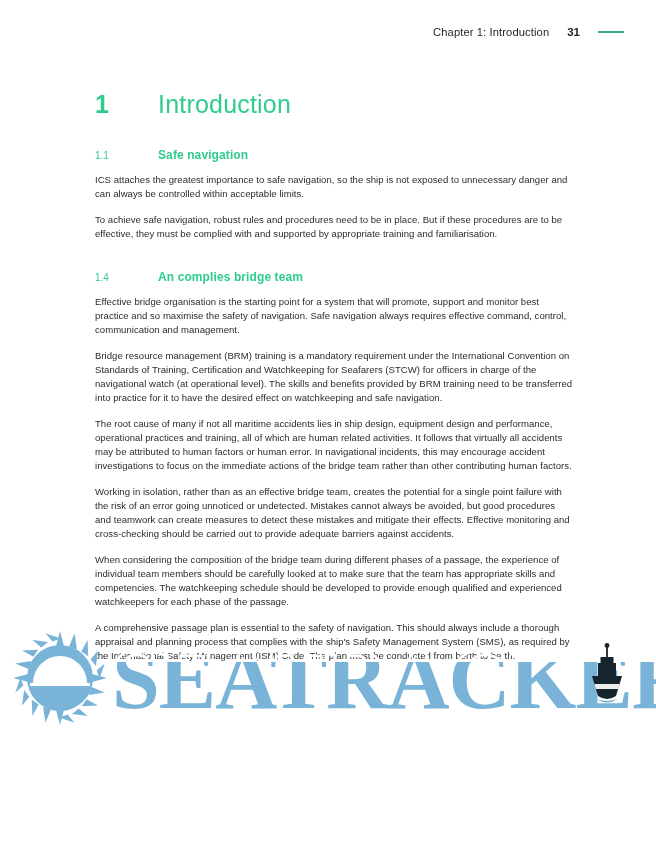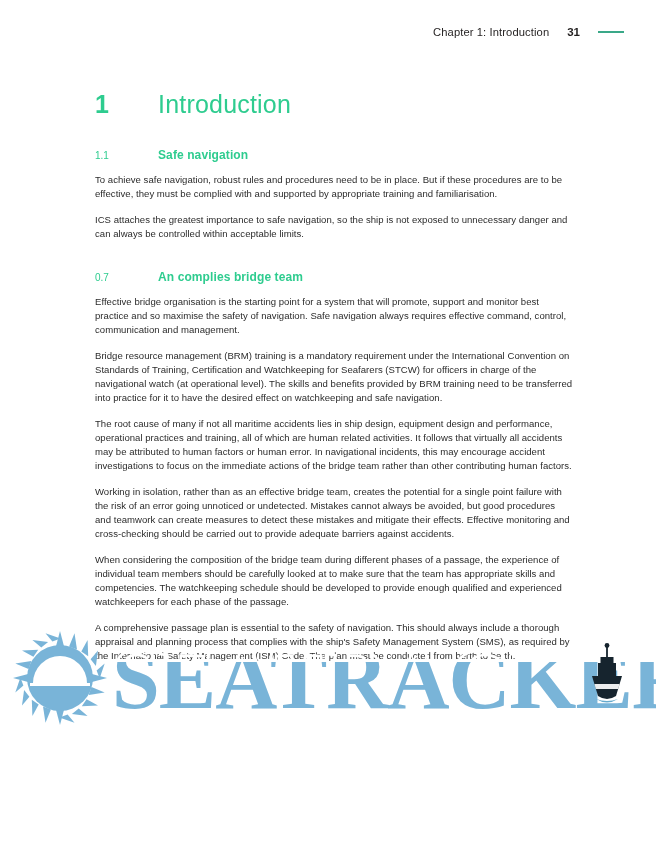--- a/index.html
+++ b/index.html
@@ -136,27 +136,27 @@
     <div class="chapter-title-row">
       <span class="chapter-title-num">1</span>
       <span class="chapter-title-text">Introduction</span>
     </div>
 
     <div class="sec-block">
       <div class="section-head">
         <span class="section-num">1.1</span>
         <span class="section-title">Safe navigation</span>
       </div>
+      <p class="body">ICS attaches the greatest importance to safe navigation, so the ship is not exposed to unnecessary danger and can always be controlled within acceptable limits.</p>
       <p class="body">To achieve safe navigation, robust rules and procedures need to be in place. But if these procedures are to be effective, they must be complied with and supported by appropriate training and familiarisation.</p>
-      <p class="body">ICS attaches the greatest importance to safe navigation, so the ship is not exposed to unnecessary danger and can always be controlled within acceptable limits.</p>
     </div>
 
     <div class="sec-block">
       <div class="section-head">
-        <span class="section-num">0.7</span>
+        <span class="section-num">1.4</span>
         <span class="section-title">An complies bridge team</span>
       </div>
       <p class="body">Effective bridge organisation is the starting point for a system that will promote, support and monitor best practice and so maximise the safety of navigation. Safe navigation always requires effective command, control, communication and management.</p>
       <p class="body">Bridge resource management (BRM) training is a mandatory requirement under the International Convention on Standards of Training, Certification and Watchkeeping for Seafarers (STCW) for officers in charge of the navigational watch (at operational level). The skills and benefits provided by BRM training need to be transferred into practice for it to have the desired effect on watchkeeping and safe navigation.</p>
       <p class="body">The root cause of many if not all maritime accidents lies in ship design, equipment design and performance, operational practices and training, all of which are human related activities. It follows that virtually all accidents may be attributed to human factors or human error. In navigational incidents, this may encourage accident investigations to focus on the immediate actions of the bridge team rather than other contributing human factors.</p>
       <p class="body">Working in isolation, rather than as an effective bridge team, creates the potential for a single point failure with the risk of an error going unnoticed or undetected. Mistakes cannot always be avoided, but good procedures and teamwork can create measures to detect these mistakes and mitigate their effects. Effective monitoring and cross-checking should be carried out to provide adequate barriers against accidents.</p>
       <p class="body">When considering the composition of the bridge team during different phases of a passage, the experience of individual team members should be carefully looked at to make sure that the team has appropriate skills and competencies. The watchkeeping schedule should be developed to provide enough qualified and experienced watchkeepers for each phase of the passage.</p>
     </div>
 
     <div class="sec-block" id="sec13-body">

